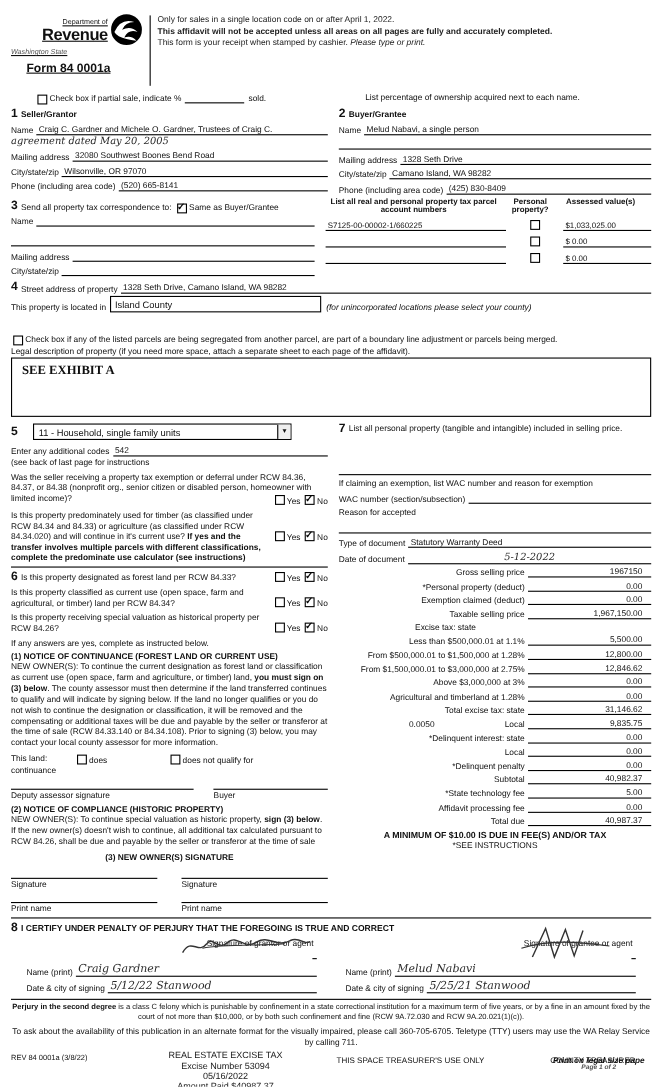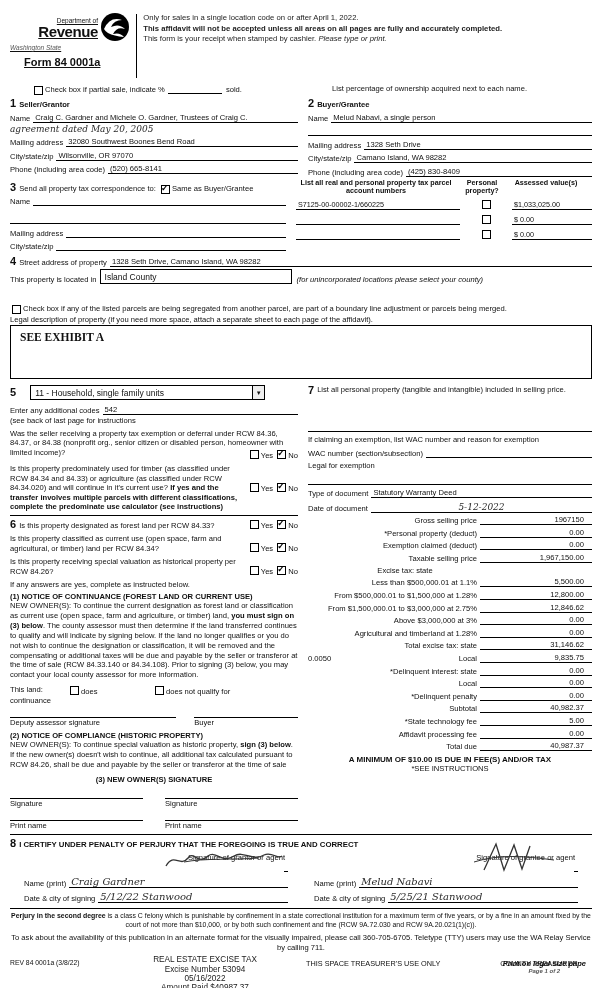--- a/index.html
+++ b/index.html
@@ -304,21 +304,21 @@
           <span>List all personal property (tangible and intangible) included in selling price.</span>
         </div>
         <div class="frow" style="margin-top:26px;">
             <span class="fill"></span>
           </div>
         <div style="margin-top:3px;">If claiming an exemption, list WAC number and reason for exemption</div>
         <div class="frow" style="margin-top:4px;">
             <span class="lbl">WAC number (section/subsection)</span>
             <span class="fill"></span>
           </div>
-        <div style="margin-top:3px;">Legal for exemption</div>
+        <div style="margin-top:3px;">Reason for accepted</div>
       </div>
       <div class="hr" style="margin-top:14px;"></div>
       <div>
         <div class="frow" style="margin-top:2px;">
             <span class="lbl">Type of document</span>
             <span class="fill">Statutory Warranty Deed</span>
           </div>
         <div class="frow">
             <span class="lbl">Date of document</span>
             <span class="fill hand" style="text-align:center;">5-12-2022</span>
@@ -362,21 +362,21 @@
         <div class="taxrow">
             <span class="taxlbl">Agricultural and timberland at 1.28%</span>
             <span class="taxval">0.00</span>
           </div>
         <div class="taxrow">
             <span class="taxlbl">Total excise tax: state</span>
             <span class="taxval">31,146.62</span>
           </div>
 
         <div class="taxrow">
-          <span style="flex:1;text-align:left;">0.0050</span>
+          <span style="flex:1;text-align:center;">0.0050</span>
           <span class="taxlbl" style="flex:none;">Local</span>
           <span class="taxval">9,835.75</span>
         </div>
 
         <div class="taxrow">
             <span class="taxlbl">*Delinquent interest: state</span>
             <span class="taxval">0.00</span>
           </div>
         <div class="taxrow">
             <span class="taxlbl">Local</span>

